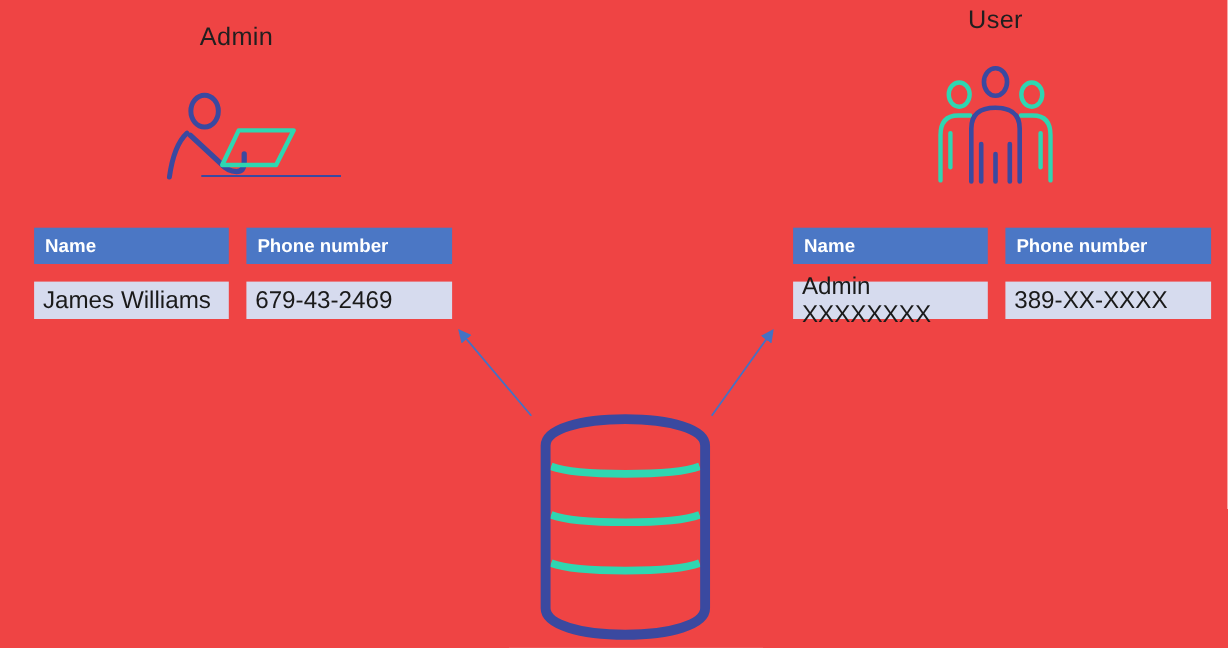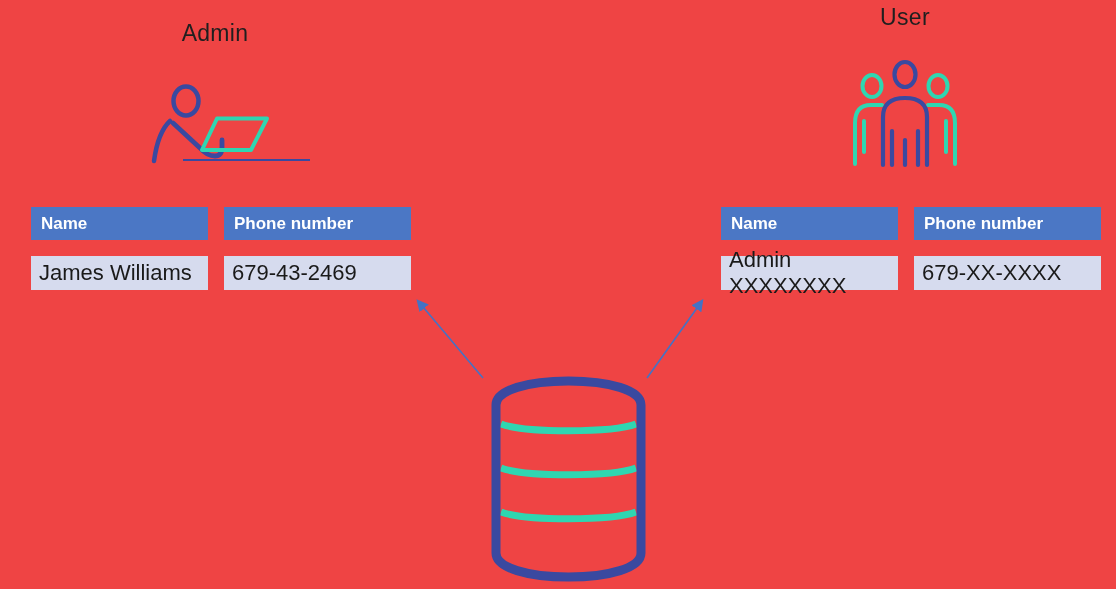--- a/index.html
+++ b/index.html
@@ -95,21 +95,21 @@
     <div class="th">Name</div>
     <div class="th">Phone number</div>
     <div class="td">James Williams</div>
     <div class="td">679-43-2469</div>
   </div>
 
   <div class="dtable user-table">
     <div class="th">Name</div>
     <div class="th">Phone number</div>
     <div class="td">Admin XXXXXXXX</div>
-    <div class="td">679-XX-XXXX</div>
+    <div class="td">389-XX-XXXX</div>
   </div>
 
   <svg class="ic" style="left:405px; top:288px;" width="310" height="95" viewBox="405 288 310 95">
     <defs>
       <marker id="ah" viewBox="0 0 10 10" refX="8" refY="5" markerWidth="7.5" markerHeight="7.5" orient="auto-start-reverse">
         <path class="f-arrow" d="M 0,0 L 10,5 L 0,10 z"></path>
       </marker>
     </defs>
     <path class="s-arrow" d="M 483,378 L 418,301" stroke-width="1.6" marker-end="url(#ah)"></path>
     <path class="s-arrow" d="M 647,378 L 702,301" stroke-width="1.6" marker-end="url(#ah)"></path>

